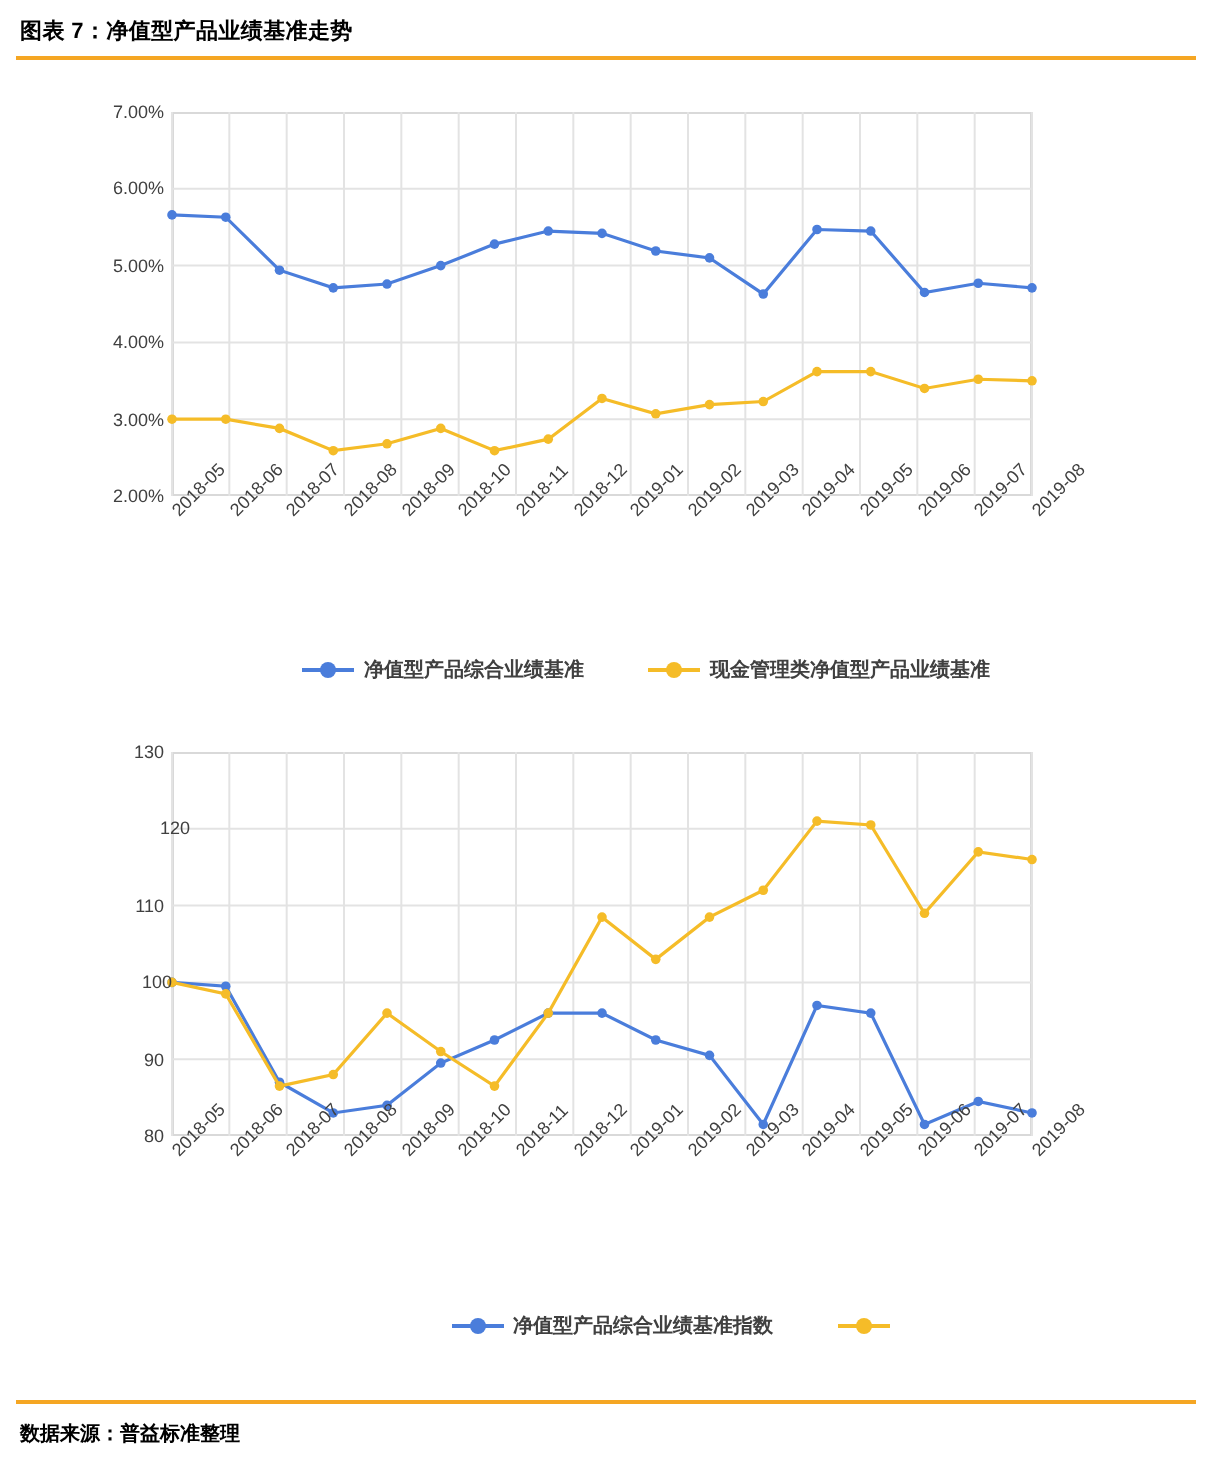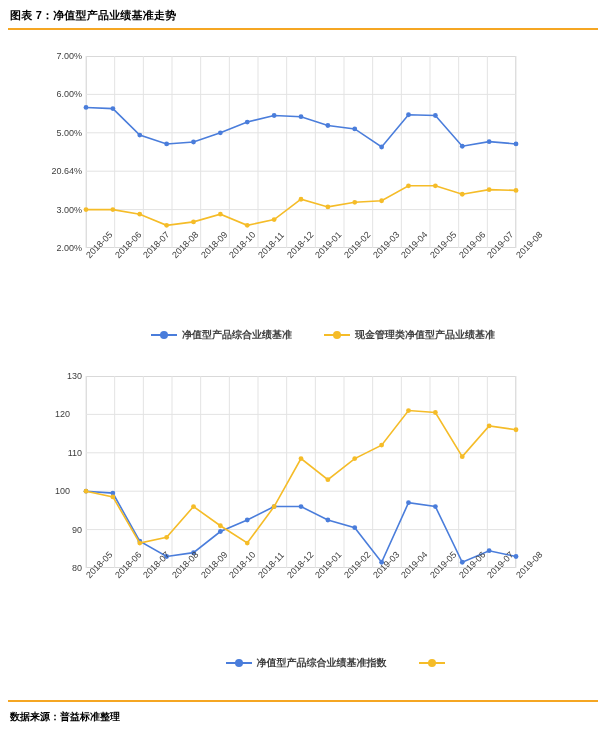--- a/index.html
+++ b/index.html
@@ -131,21 +131,21 @@
         <circle cx="354.75" cy="162.30400000000003" r="2.4" fill="#f5bc28"></circle>
         <circle cx="381.625" cy="160.768" r="2.4" fill="#f5bc28"></circle>
         <circle cx="408.5" cy="145.792" r="2.4" fill="#f5bc28"></circle>
         <circle cx="435.375" cy="145.792" r="2.4" fill="#f5bc28"></circle>
         <circle cx="462.25" cy="154.24" r="2.4" fill="#f5bc28"></circle>
         <circle cx="489.125" cy="149.632" r="2.4" fill="#f5bc28"></circle>
         <circle cx="516" cy="150.39999999999998" r="2.4" fill="#f5bc28"></circle>
       </svg>
       <div class="ytick" style="left: 40px; width: 42px; top: 208px;">2.00%</div>
       <div class="ytick" style="left: 40px; width: 42px; top: 169.6px;">3.00%</div>
-      <div class="ytick" style="left: 40px; width: 42px; top: 131.2px;">20.64%</div>
+      <div class="ytick" style="left: 40px; width: 42px; top: 131.2px;">4.00%</div>
       <div class="ytick" style="left: 40px; width: 42px; top: 92.8px;">5.00%</div>
       <div class="ytick" style="left: 40px; width: 42px; top: 54.4px;">6.00%</div>
       <div class="ytick" style="left: 40px; width: 42px; top: 16px;">7.00%</div>
       <div class="xtick" style="left: 84px; top: 213px;">2018-05</div>
       <div class="xtick" style="left: 112.667px; top: 213px;">2018-06</div>
       <div class="xtick" style="left: 141.333px; top: 213px;">2018-07</div>
       <div class="xtick" style="left: 170px; top: 213px;">2018-08</div>
       <div class="xtick" style="left: 198.667px; top: 213px;">2018-09</div>
       <div class="xtick" style="left: 227.333px; top: 213px;">2018-10</div>
       <div class="xtick" style="left: 256px; top: 213px;">2018-11</div>
@@ -228,23 +228,23 @@
         <circle cx="354.75" cy="98.56" r="2.4" fill="#f5bc28"></circle>
         <circle cx="381.625" cy="85.12" r="2.4" fill="#f5bc28"></circle>
         <circle cx="408.5" cy="50.56" r="2.4" fill="#f5bc28"></circle>
         <circle cx="435.375" cy="52.47999999999999" r="2.4" fill="#f5bc28"></circle>
         <circle cx="462.25" cy="96.64000000000001" r="2.4" fill="#f5bc28"></circle>
         <circle cx="489.125" cy="65.92000000000002" r="2.4" fill="#f5bc28"></circle>
         <circle cx="516" cy="69.75999999999999" r="2.4" fill="#f5bc28"></circle>
       </svg>
       <div class="ytick" style="left: 40px; width: 42px; top: 208px;">80</div>
       <div class="ytick" style="left: 40px; width: 42px; top: 169.6px;">90</div>
-      <div class="ytick" style="left: 28px; width: 42px; top: 131.2px;">100</div>
+      <div class="ytick" style="left: 44px; width: 42px; top: 131.2px;">100</div>
       <div class="ytick" style="left: 40px; width: 42px; top: 92.8px;">110</div>
-      <div class="ytick" style="left: 28px; width: 42px; top: 54.4px;">120</div>
+      <div class="ytick" style="left: 53px; width: 42px; top: 54.4px;">120</div>
       <div class="ytick" style="left: 40px; width: 42px; top: 16px;">130</div>
       <div class="xtick" style="left: 84px; top: 213px;">2018-05</div>
       <div class="xtick" style="left: 112.667px; top: 213px;">2018-06</div>
       <div class="xtick" style="left: 141.333px; top: 213px;">2018-07</div>
       <div class="xtick" style="left: 170px; top: 213px;">2018-08</div>
       <div class="xtick" style="left: 198.667px; top: 213px;">2018-09</div>
       <div class="xtick" style="left: 227.333px; top: 213px;">2018-10</div>
       <div class="xtick" style="left: 256px; top: 213px;">2018-11</div>
       <div class="xtick" style="left: 284.667px; top: 213px;">2018-12</div>
       <div class="xtick" style="left: 313.333px; top: 213px;">2019-01</div>

